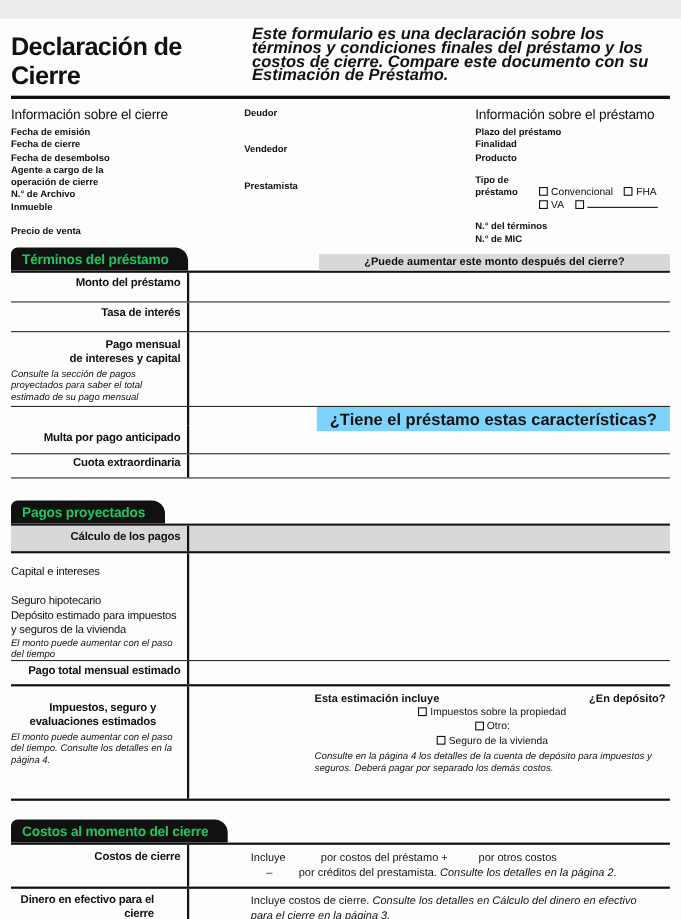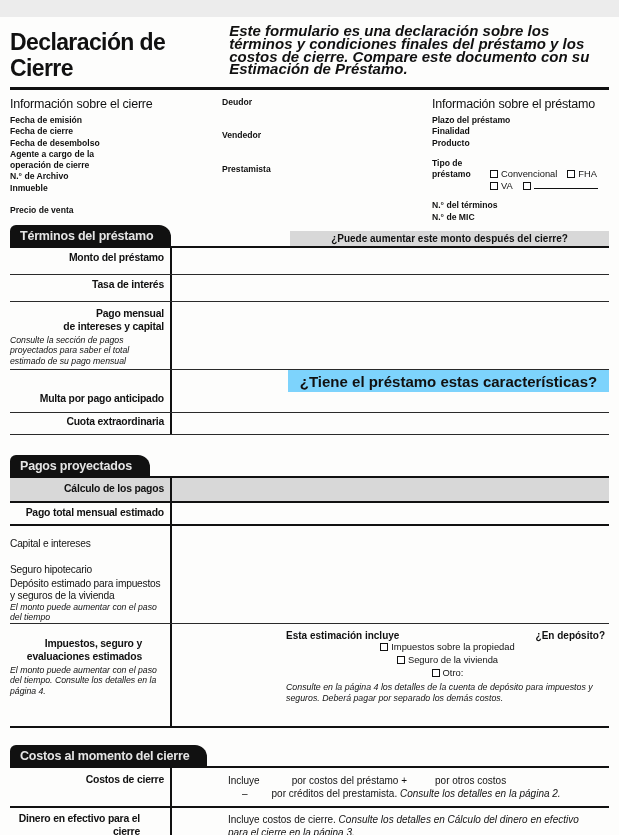--- a/index.html
+++ b/index.html
@@ -19,21 +19,21 @@
   .info h2{ font-size:12.5px; font-weight:normal; letter-spacing:-0.2px; margin-bottom:4px; }
   .ilbl{ font-size:8.6px; font-weight:bold; line-height:11.3px; max-width:128px; }
   .gap11{ margin-top:11px; } .gap22{ margin-top:22px; } .gap9{ margin-top:9px; } .gap8{ margin-top:8px; }
   .tipo-row{ display:flex; font-size:8.6px; font-weight:bold; line-height:11.5px; }
   .tipo-row .tl{ width:58px; }
   .cb{ display:inline-block; width:8px; height:8px; border:1.2px solid #111; vertical-align:-1px; margin-right:3px; background:#fff; }
   .opt{ font-size:9.3px; font-weight:normal; margin-right:10px; white-space:nowrap; }
   .blank-line{ display:inline-block; width:64px; border-bottom:1px solid #111; height:8px; }
   
   .tabrow{ position:relative; height:23px; }
-  .tab{ position:absolute; left:0; bottom:0; background:#111; color:#e5e5e5; font-size:12.5px; font-weight:bold;
+  .tab{ position:absolute; left:0; bottom:0; background:#111; color:#22c55e; font-size:12.5px; font-weight:bold;
         padding:4px 18px 3px 10px; border-radius:6px 12px 0 0; letter-spacing:-0.2px;}
   .qbar-top{ position:absolute; bottom:0; right:0; width:319px; background:#d8d8d8; font-size:10px; font-weight:bold;
         text-align:center; padding:2.5px 0 2px 0; }
   .sect{ border-top:2.5px solid #111; }
   
   .trow{ display:flex; }
   .lcell{ width:160px; flex:0 0 160px; padding:4px 6px 2px 0; }
   .rcell{ flex:1; border-left:2px solid #111; padding:2px 0 2px 8px; }
   .rlbl{ font-size:10.4px; font-weight:bold; line-height:12.5px; letter-spacing:-0.2px;text-align:right;}
   .note{ font-size:8.7px; font-style:italic; line-height:10.3px; margin-top:2px; }
@@ -161,49 +161,49 @@
   <div class="tabrow" style="margin-top:18px;">
     <div class="tab">Pagos proyectados</div>
   </div>
   <div class="sect">
     <div class="trow grayrow thick" style="height:25px;">
       <div class="lcell" style="padding-top:5px;">
           <div class="rlbl">Cálculo de los pagos</div>
         </div>
       <div class="rcell"></div>
     </div>
-    <div class="trow thick" style="height:23px;">
-      <div class="lcell" style="padding-top:4px;">
-          <div class="rlbl">Pago total mensual estimado</div>
-        </div>
-      <div class="rcell"></div>
-    </div>
     <div class="trow bline" style="height:98px;">
       <div class="lcell" style="padding-top:12px;">
         <div class="stack-lbl">Capital e intereses</div>
         <div class="stack-lbl" style="margin-top:14px;">Seguro hipotecario</div>
         <div class="stack-lbl" style="margin-top:2px;">Depósito estimado para impuestos y seguros de la vivienda</div>
         <div class="note" style="margin-top:0;">El monto puede aumentar con el paso del tiempo</div>
       </div>
+      <div class="rcell"></div>
+    </div>
+    <div class="trow thick" style="height:23px;">
+      <div class="lcell" style="padding-top:4px;">
+          <div class="rlbl">Pago total mensual estimado</div>
+        </div>
       <div class="rcell"></div>
     </div>
     <div class="trow thick" style="height:104px;">
       <div class="lcell" style="padding-top:14px;">
         <div class="rlbl" style="max-width:132px;">Impuestos, seguro y evaluaciones estimados</div>
         <div class="note">El monto puede aumentar con el paso del tiempo. Consulte los detalles en la página 4.</div>
       </div>
       <div class="rcell">
         <div class="est">
           <div class="est-head">
             <div class="eh">Esta estimación incluye</div>
             <div class="ed">¿En depósito?</div>
           </div>
           <div class="cbline"><span class="cb"></span><span>Impuestos sobre la propiedad</span></div>
+          <div class="cbline"><span class="cb"></span><span>Otro:</span></div>
           <div class="cbline"><span class="cb"></span><span>Seguro de la vivienda</span></div>
-          <div class="cbline"><span class="cb"></span><span>Otro:</span></div>
           <div class="fnote">Consulte en la página 4 los detalles de la cuenta de depósito para impuestos y seguros. Deberá pagar por separado los demás costos.</div>
         </div>
       </div>
     </div>
   </div>
 
   <div class="tabrow" style="margin-top:15px;">
     <div class="tab">Costos al momento del cierre</div>
   </div>
   <div class="sect">

